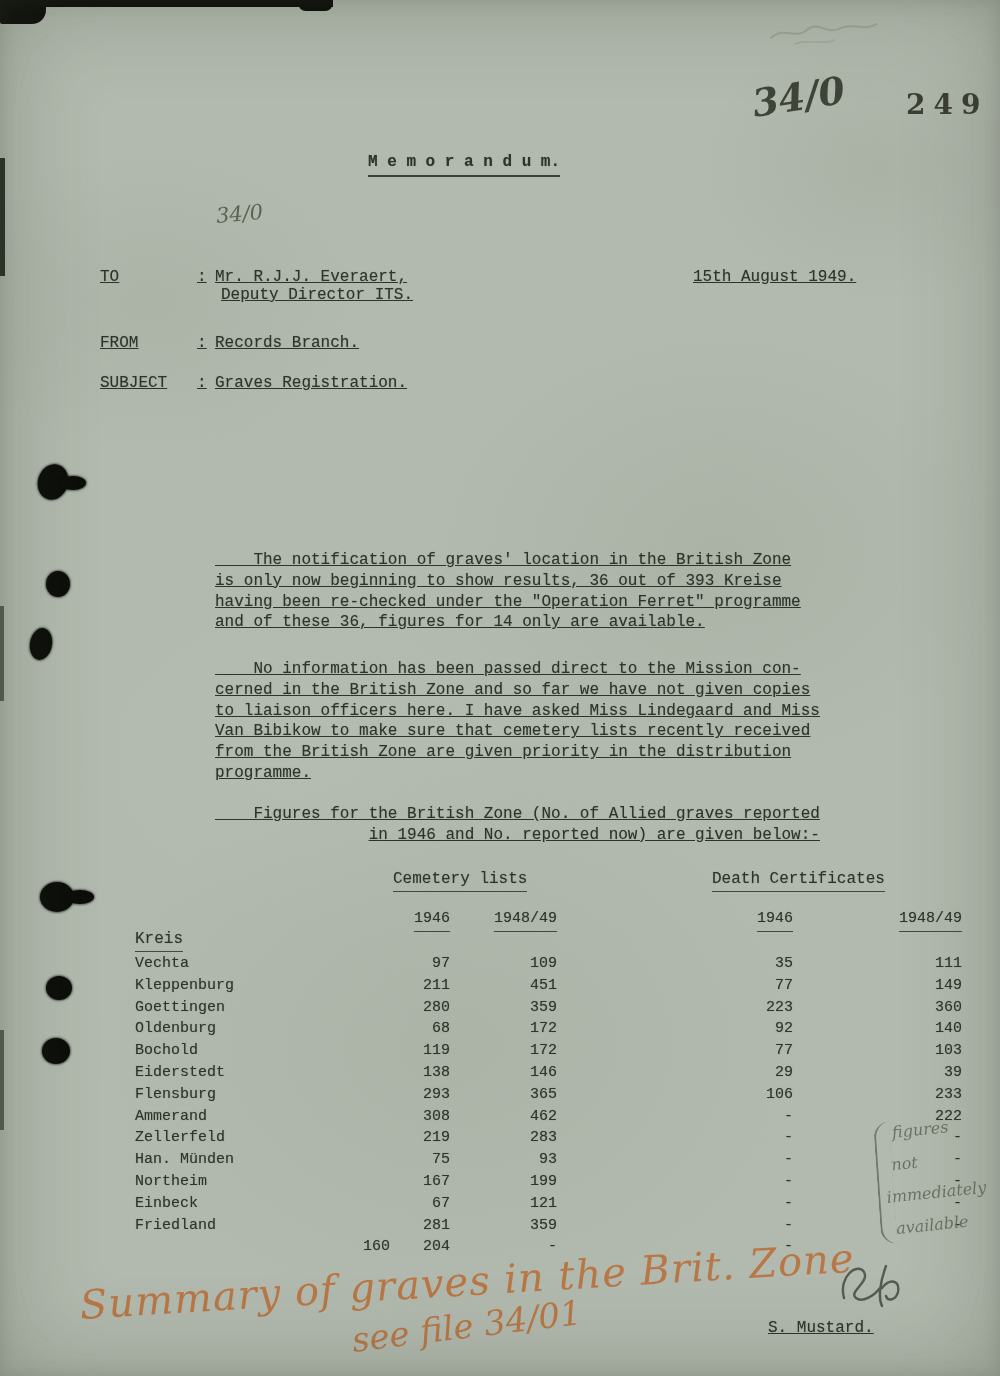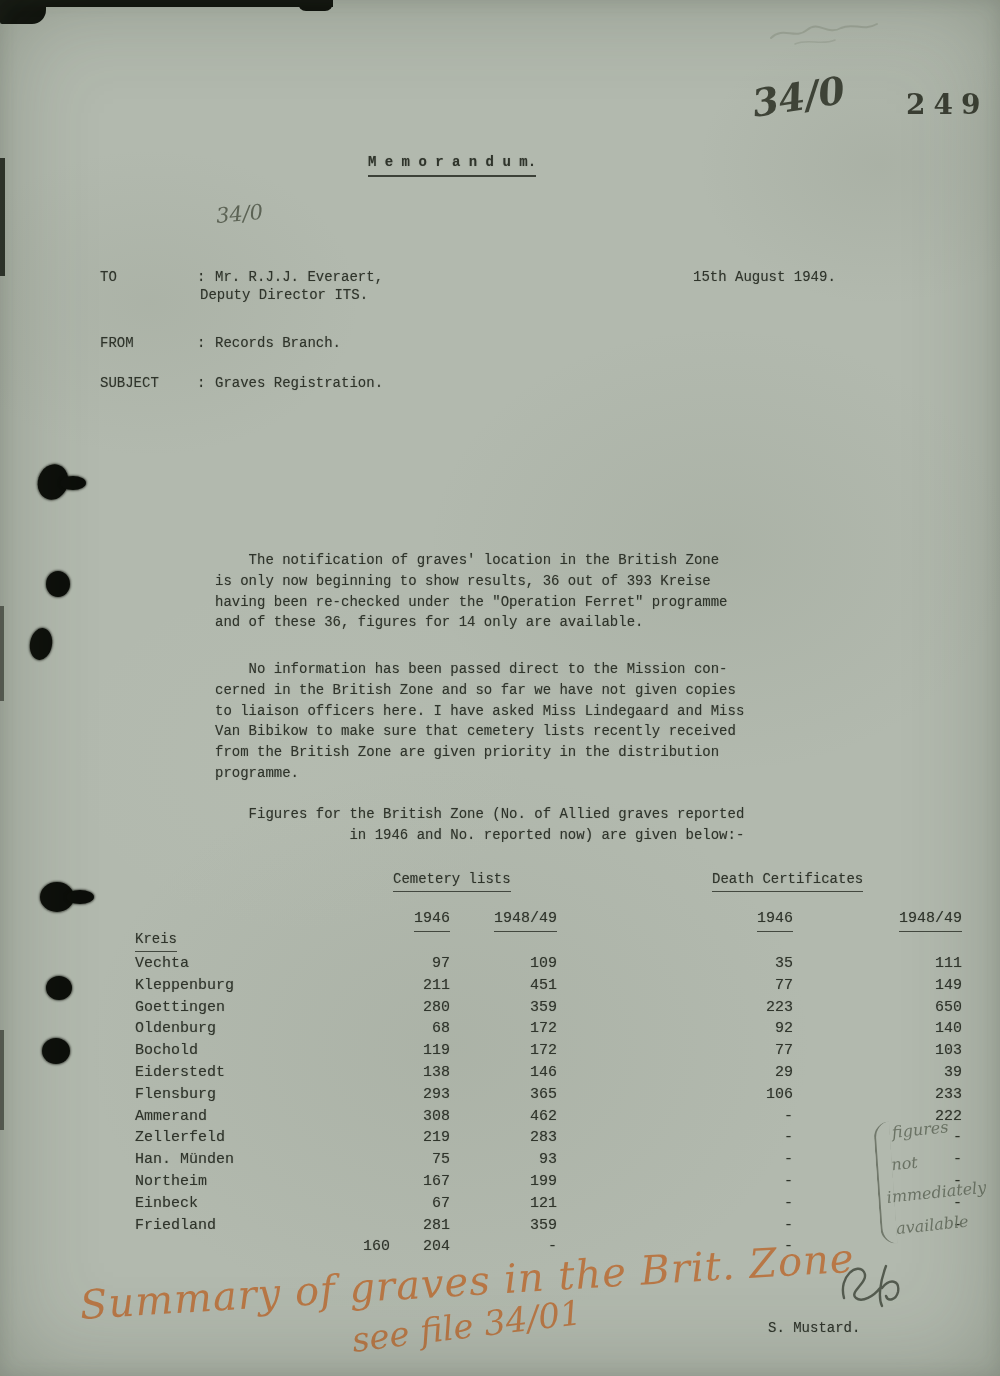--- a/index.html
+++ b/index.html
@@ -18,22 +18,22 @@
       radial-gradient(ellipse 300px 220px at 15% 22%, rgba(138,146,130,0.16), transparent 70%),
       radial-gradient(ellipse 420px 320px at 72% 40%, rgba(120,130,112,0.12), transparent 70%),
       radial-gradient(ellipse 520px 400px at 45% 76%, rgba(132,140,124,0.14), transparent 70%),
       radial-gradient(ellipse 260px 200px at 88% 12%, rgba(124,132,116,0.15), transparent 70%),
       radial-gradient(ellipse 340px 260px at 30% 55%, rgba(198,204,190,0.10), transparent 70%);
     font-family:"Liberation Mono", monospace;
     color:var(--color-ink);
   }
   .vignette{position:absolute;inset:0;pointer-events:none;
     box-shadow:inset 0 0 95px rgba(55,65,50,0.30), inset 0 0 18px rgba(55,65,50,0.16);}
-  .type{position:absolute;font-size:14px;line-height:20.8px;white-space:pre;
-    text-shadow:0 0 1px rgba(47,52,43,0.38);}
+  .type{position:absolute;font-size:16px;line-height:20.8px;white-space:pre;
+    text-shadow:0 0 1px rgba(47,52,43,0.38);text-decoration:underline;}
   .bold{font-weight:bold;}
   .u{border-bottom:1.6px solid rgba(47,52,43,0.85);padding-bottom:1px;display:inline-block;}
   .u2{border-bottom:2px solid rgba(47,52,43,0.9);padding-bottom:2px;display:inline-block;}
   .hw{position:absolute;font-family:"DejaVu Serif", serif;font-style:italic;white-space:pre;}
   .stamp{position:absolute;left:906px;top:88px;font-family:"DejaVu Serif", serif;
     font-size:28px;font-weight:600;letter-spacing:8px;color:var(--color-stamp);}
   .ref-top{left:752px;top:74px;font-size:38px;font-weight:600;color:#3f4438;
     transform:rotate(-9deg);}
   .ref-small{left:216px;top:202px;font-size:21px;color:#5c6355;transform:rotate(-5deg);}
   
@@ -98,21 +98,21 @@
 
   <div class="hw ref-top">34/0</div>
   <div class="stamp">249</div>
   <div class="hw ref-small">34/0</div>
 
   <div class="type bold" style="left:368px;top:152px;"><span class="u2">M e m o r a n d u m.</span></div>
 
   <div class="type" style="left:100px;top:267px;">TO</div>
   <div class="type" style="left:197px;top:267px;">:</div>
   <div class="type" style="left:215px;top:267px;">Mr. R.J.J. Everaert,</div>
-  <div class="type" style="left:200px;top:285px;">Deputy Director ITS.</div>
+  <div class="type" style="left:221px;top:285px;">Deputy Director ITS.</div>
   <div class="type" style="left:693px;top:267px;">15th August 1949.</div>
 
   <div class="type" style="left:100px;top:333px;">FROM</div>
   <div class="type" style="left:197px;top:333px;">:</div>
   <div class="type" style="left:215px;top:333px;">Records Branch.</div>
 
   <div class="type" style="left:100px;top:373px;">SUBJECT</div>
   <div class="type" style="left:197px;top:373px;">:</div>
   <div class="type" style="left:215px;top:373px;">Graves Registration.</div>
 
@@ -155,21 +155,21 @@
         <span class="t-num">211</span>
         <span class="t-num">451</span>
         <span class="t-num">77</span>
         <span class="t-num">149</span>
       </div>
     <div class="t-row">
         <span class="t-name">Goettingen</span>
         <span class="t-num">280</span>
         <span class="t-num">359</span>
         <span class="t-num">223</span>
-        <span class="t-num">650</span>
+        <span class="t-num">360</span>
       </div>
     <div class="t-row">
         <span class="t-name">Oldenburg</span>
         <span class="t-num">68</span>
         <span class="t-num">172</span>
         <span class="t-num">92</span>
         <span class="t-num">140</span>
       </div>
     <div class="t-row">
         <span class="t-name">Bochold</span>

